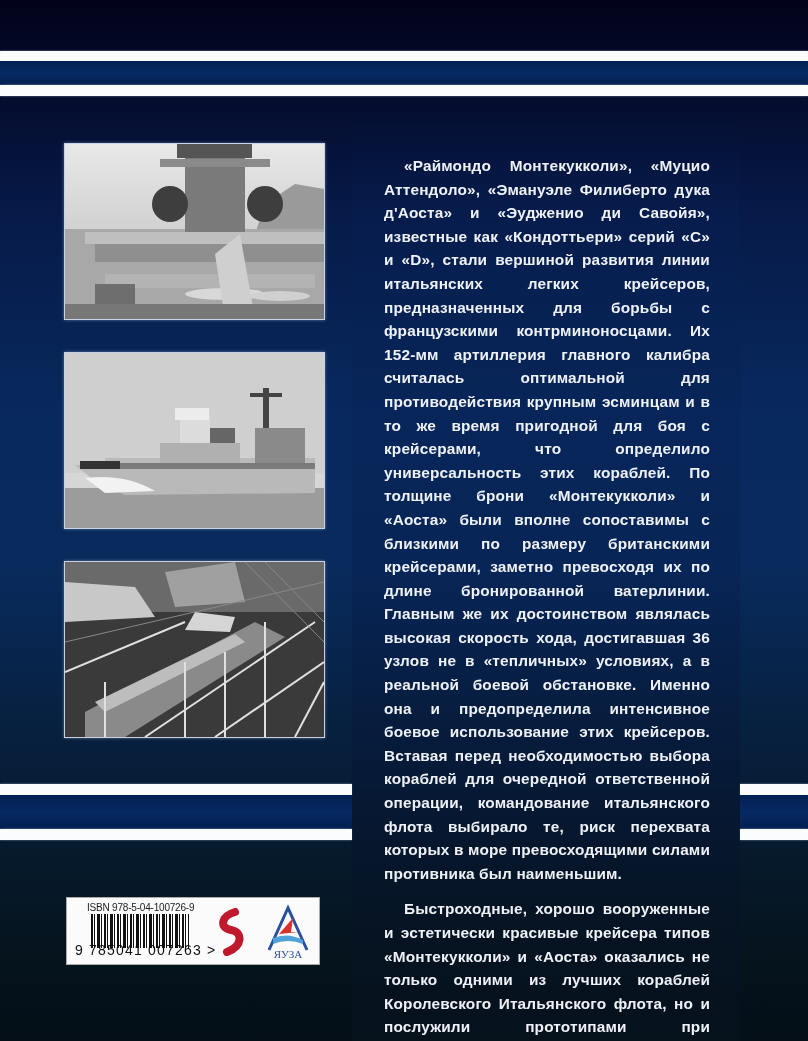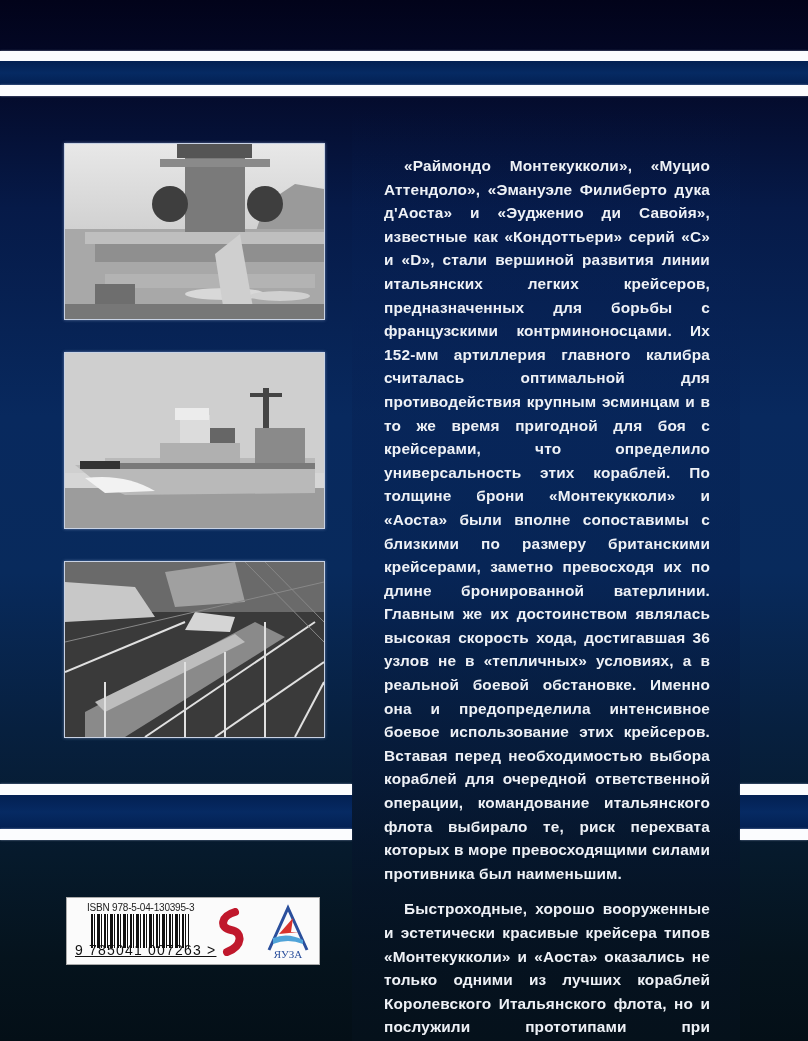--- a/index.html
+++ b/index.html
@@ -11,21 +11,21 @@
   .panel{position:absolute;left:352px;top:110px;width:388px;height:931px;
     background:linear-gradient(180deg,rgba(6,22,66,0) 0%,rgba(7,33,85,.35) 20%,rgba(6,32,80,.5) 50%,rgba(6,22,50,.6) 75%,#05111b 100%);}
   .photo{position:absolute;left:64px;width:259px;height:175px;border:1px solid #c8d2e4;box-shadow:0 0 3px rgba(180,200,240,.5);overflow:hidden;}
   .text{position:absolute;left:372px;top:142px;width:350px;color:#eef1f6;font-size:15.4px;line-height:23.6px;font-weight:bold;text-align:justify;letter-spacing:.15px;}
   .text p{margin:12px;text-indent:20px;}
   .text p + p{margin-top:6px;}
   .isbn-box{position:absolute;left:66px;top:897px;width:252px;height:66px;background:#fbfbfb;border:1px solid #aaa;}
   .isbn-label{position:absolute;left:20px;top:4px;font-size:10px;color:#222;letter-spacing:-.2px;}
   .barcode{position:absolute;left:24px;top:16px;width:98px;height:34px;
     background:repeating-linear-gradient(90deg,#111 0 2px,#fff 2px 3px,#111 3px 4px,#fff 4px 6px,#111 6px 9px,#fff 9px 10px,#111 10px 11px,#fff 11px 13px);}
-  .isbn-digits{position:absolute;left:8px;top:44px;font-size:14px;color:#111;letter-spacing:1.2px;background:transparent;text-decoration:underline;}
+  .isbn-digits{position:absolute;left:8px;top:44px;font-size:14px;color:#111;letter-spacing:1.2px;background:transparent;}
   .logo-eksmo{position:absolute;left:146px;top:10px;width:36px;height:48px;}
   .logo-yauza{position:absolute;left:196px;top:6px;width:50px;height:56px;}
 </style>
 </head>
 <body>
 
 <div class="stripe-w" style="left:0;top:51px;width:808px;height:10px;"></div>
 <div class="stripe-b" style="left:0;top:61px;width:808px;height:24px;"></div>
 <div class="stripe-w" style="left:0;top:85px;width:808px;height:11px;"></div>
 
@@ -109,21 +109,21 @@
     </g>
   </svg>
 </div>
 
 <div class="text">
   <p>«Раймондо Монтекукколи», «Муцио Аттендоло», «Эмануэле Филиберто дука д'Аоста» и «Эудженио ди Савойя», известные как «Кондоттьери» серий «С» и «D», стали вершиной развития линии итальянских легких крейсеров, предназначенных для борьбы с французскими контрминоносцами. Их 152-мм артиллерия главного калибра считалась оптимальной для противодействия крупным эсминцам и в то же время пригодной для боя с крейсерами, что определило универсальность этих кораблей. По толщине брони «Монтекукколи» и «Аоста» были вполне сопоставимы с близкими по размеру британскими крейсерами, заметно превосходя их по длине бронированной ватерлинии. Главным же их достоинством являлась высокая скорость хода, достигавшая 36 узлов не в «тепличных» условиях, а в реальной боевой обстановке. Именно она и предопределила интенсивное боевое использование этих крейсеров. Вставая перед необходимостью выбора кораблей для очередной ответственной операции, командование итальянского флота выбирало те, риск перехвата которых в море превосходящими силами противника был наименьшим.</p>
   <p>Быстроходные, хорошо вооруженные и эстетически красивые крейсера типов «Монтекукколи» и «Аоста» оказались не только одними из лучших кораблей Королевского Итальянского флота, но и послужили прототипами при строительстве советских крейсеров типов «Киров» и «Максим Горький».</p>
 </div>
 
 <div class="isbn-box">
-  <span class="isbn-label">ISBN 978-5-04-130395-3</span>
+  <span class="isbn-label">ISBN 978-5-04-100726-9</span>
   <div class="barcode"></div>
   <span class="isbn-digits">9 785041 007263 &gt;</span>
   <svg class="logo-eksmo" viewBox="0 0 36 48">
     <path d="M22 4 C8 8 6 20 18 22 C30 24 30 38 14 44" fill="none" stroke="#c0182c" stroke-width="8" stroke-linecap="round"></path>
   </svg>
   <svg class="logo-yauza" viewBox="0 0 50 56">
     <path d="M6 46 L25 4 L44 46" fill="none" stroke="#2a4f9c" stroke-width="3"></path>
     <path d="M16 30 L30 14 L28 28 L36 28 Z" fill="#d8322c"></path>
     <path d="M10 34 Q25 28 40 36 L40 40 Q25 34 10 40 Z" fill="#4fa3d8"></path>
     <text x="25" y="54" text-anchor="middle" font-family="Liberation Serif, serif" font-size="11" fill="#2a4f9c">ЯУЗА</text>

